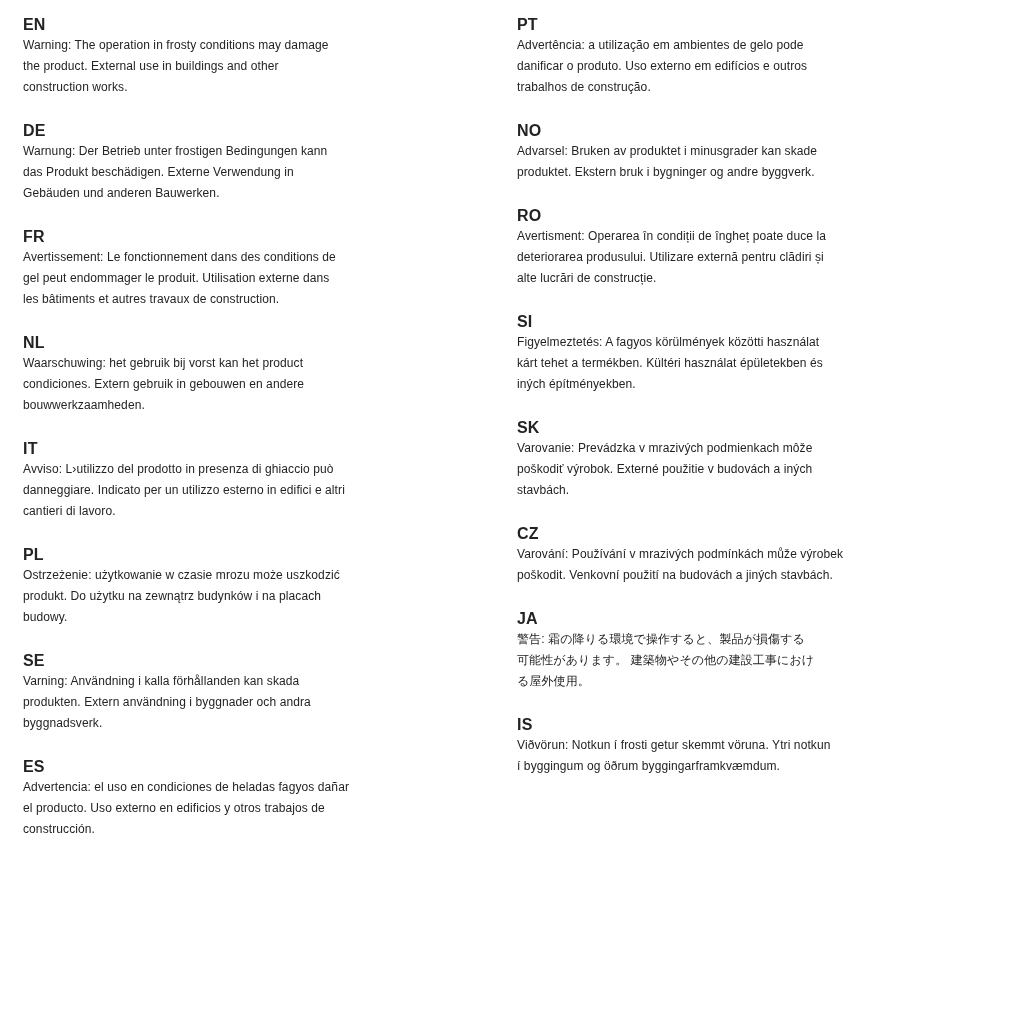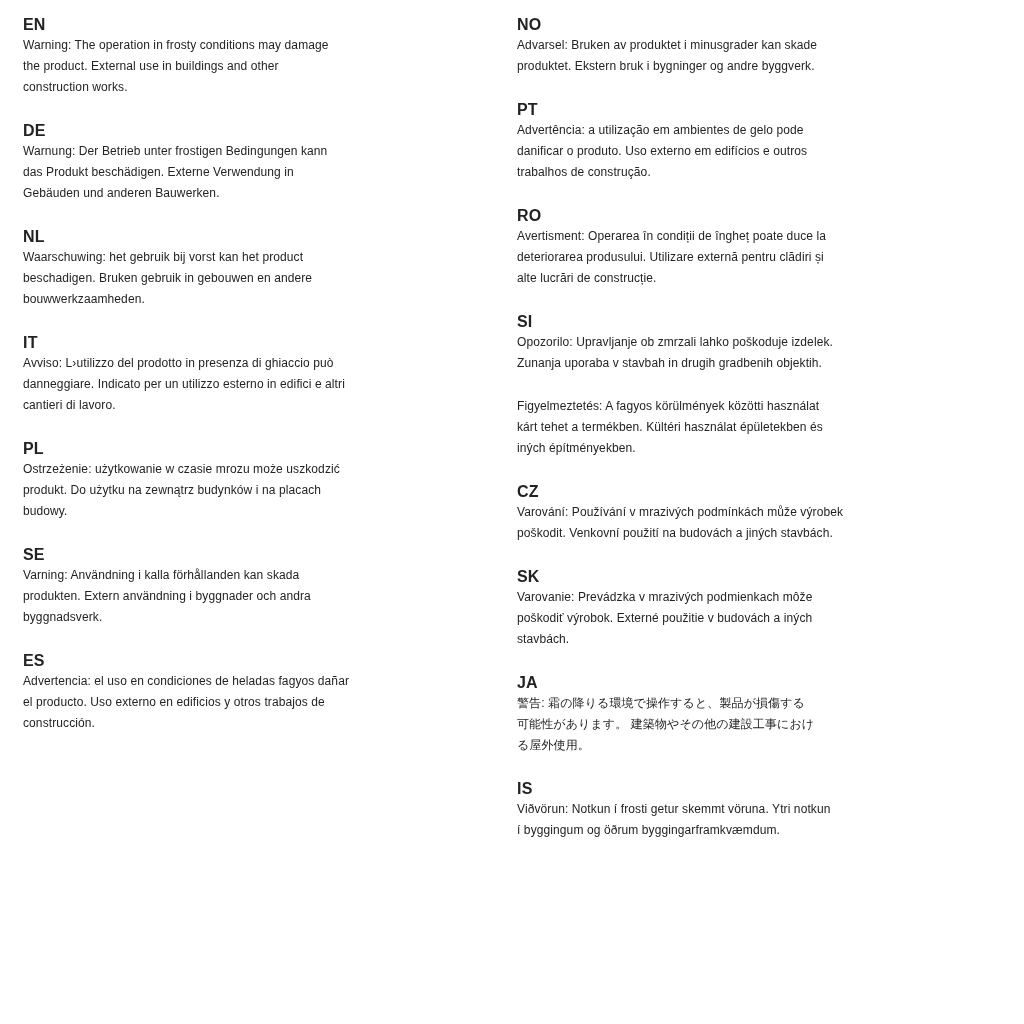--- a/index.html
+++ b/index.html
@@ -55,25 +55,31 @@
 construction works.</p>
     </section>
 
     <section class="lang-block">
       <h2>DE</h2>
       <p>Warnung: Der Betrieb unter frostigen Bedingungen kann
 das Produkt beschädigen. Externe Verwendung in
 Gebäuden und anderen Bauwerken.</p>
     </section>
 
+    <section class="lang-block">
+      <h2>FR</h2>
+      <p>Avertissement: Le fonctionnement dans des conditions de
+gel peut endommager le produit. Utilisation externe dans
+les bâtiments et autres travaux de construction.</p>
+    </section>
 
     <section class="lang-block">
       <h2>NL</h2>
       <p>Waarschuwing: het gebruik bij vorst kan het product
-beschadigen. Bruken gebruik in gebouwen en andere
+condiciones. Extern gebruik in gebouwen en andere
 bouwwerkzaamheden.</p>
     </section>
 
     <section class="lang-block">
       <h2>IT</h2>
       <p>Avviso: L›utilizzo del prodotto in presenza di ghiaccio può
 danneggiare. Indicato per un utilizzo esterno in edifici e altri
 cantieri di lavoro.</p>
     </section>
 
@@ -97,62 +103,60 @@
 el producto. Uso externo en edificios y otros trabajos de
 construcción.</p>
     </section>
 
 
   </div>
 
   <div class="col col-right">
 
     <section class="lang-block">
-      <h2>NO</h2>
-      <p>Advarsel: Bruken av produktet i minusgrader kan skade
-produktet. Ekstern bruk i bygninger og andre byggverk.</p>
-    </section>
-
-    <section class="lang-block">
       <h2>PT</h2>
       <p>Advertência: a utilização em ambientes de gelo pode
 danificar o produto. Uso externo em edifícios e outros
 trabalhos de construção.</p>
+    </section>
+
+    <section class="lang-block">
+      <h2>NO</h2>
+      <p>Advarsel: Bruken av produktet i minusgrader kan skade
+produktet. Ekstern bruk i bygninger og andre byggverk.</p>
     </section>
 
     <section class="lang-block">
       <h2>RO</h2>
       <p>Avertisment: Operarea în condiții de îngheț poate duce la
 deteriorarea produsului. Utilizare externă pentru clădiri și
 alte lucrări de construcție.</p>
     </section>
 
     <section class="lang-block">
       <h2>SI</h2>
-      <p>Opozorilo: Upravljanje ob zmrzali lahko poškoduje izdelek.
-Zunanja uporaba v stavbah in drugih gradbenih objektih.</p>
     </section>
 
     <section class="lang-block">
       <p>Figyelmeztetés: A fagyos körülmények közötti használat
 kárt tehet a termékben. Kültéri használat épületekben és
 iných építményekben.</p>
     </section>
 
     <section class="lang-block">
-      <h2>CZ</h2>
-      <p>Varování: Používání v mrazivých podmínkách může výrobek
-poškodit. Venkovní použití na budovách a jiných stavbách.</p>
-    </section>
-
-    <section class="lang-block">
       <h2>SK</h2>
       <p>Varovanie: Prevádzka v mrazivých podmienkach môže
 poškodiť výrobok. Externé použitie v budovách a iných
 stavbách.</p>
+    </section>
+
+    <section class="lang-block">
+      <h2>CZ</h2>
+      <p>Varování: Používání v mrazivých podmínkách může výrobek
+poškodit. Venkovní použití na budovách a jiných stavbách.</p>
     </section>
 
 
     <section class="lang-block">
       <h2>JA</h2>
       <p>警告: 霜の降りる環境で操作すると、製品が損傷する
 可能性があります。 建築物やその他の建設工事におけ
 る屋外使用。</p>
     </section>
 

